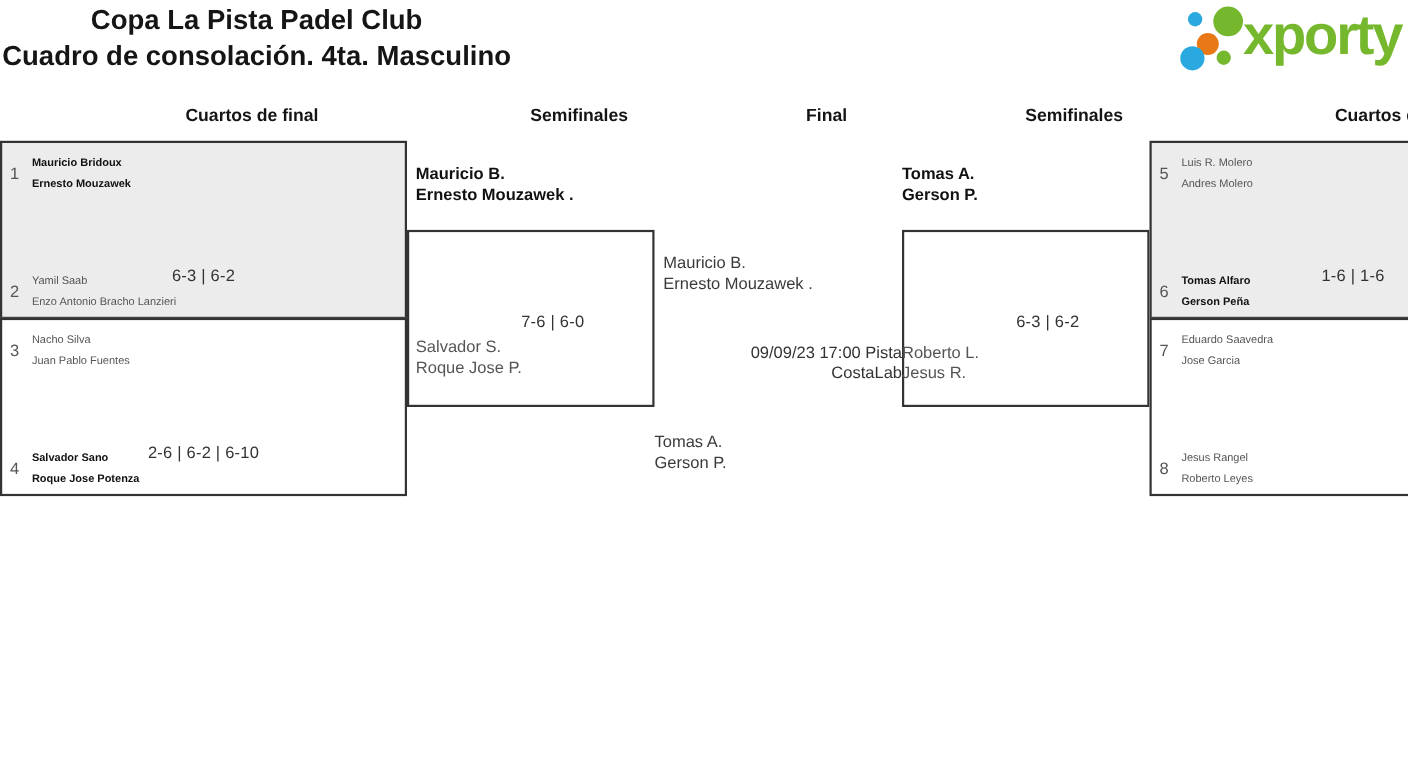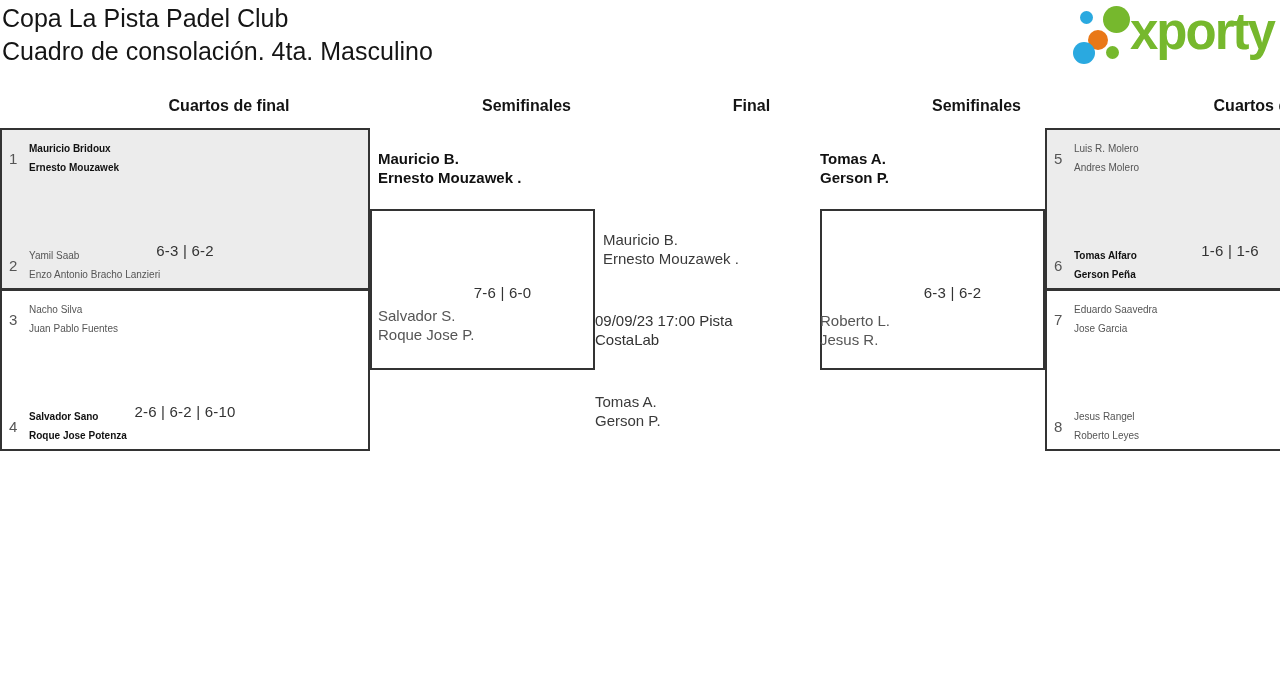--- a/index.html
+++ b/index.html
@@ -2,21 +2,21 @@
 <html><head>
 <meta charset="utf-8">
 <style>
   html,body{margin:0;padding:0;background:#fff;}
   #stage{
     position:relative;width:1280px;height:697px;overflow:hidden;
     font-family:"Liberation Sans","DejaVu Sans",sans-serif;
     background:#ffffff;color:#111;
   }
   
-  .title{position:absolute;left:2px;top:2px;font-size:25px;line-height:33px;font-weight:400;color:#151515;}
+  .title{position:absolute;left:2px;top:2px;font-size:25px;line-height:33px;font-weight:700;color:#151515;text-align:center;}
   .logo{position:absolute;left:1068px;top:0;width:232px;height:72px;}
   .dot{position:absolute;border-radius:50%;}
   .d-blue-s {left:12px;top:11px;width:13px;height:13px;background:#2aa9e0;}
   .d-green-b{left:35px;top:6px;width:27px;height:27px;background:#76b82d;}
   .d-orange {left:20px;top:30px;width:20px;height:20px;background:#e97817;}
   .d-blue-b {left:5px;top:42px;width:22px;height:22px;background:#2aa9e0;}
   .d-green-s{left:38px;top:46px;width:13px;height:13px;background:#76b82d;}
   .logo-text{position:absolute;left:62px;top:2px;font-size:51px;font-weight:800;letter-spacing:-2px;color:#76b82d;}
   
   .colh{position:absolute;top:97px;font-size:16px;font-weight:700;text-align:center;color:#141414;white-space:nowrap;margin-left:44px;}
@@ -39,21 +39,21 @@
   .score{position:absolute;left:0;width:100%;text-align:center;font-size:15px;color:#333;letter-spacing:0.2px;margin-top:41px;}
   .qf .score{top:71px;}
   .sf .score{top:32px;padding-left:20px;}
   
   .flabel{position:absolute;font-size:15px;line-height:19px;white-space:nowrap;}
   .flabel div{white-space:nowrap;}
   .flabel.win div{font-weight:700;color:#111;}
   .flabel.lose div{color:#555;}
   .flabel.fin div{color:#3a3a3a;}
   .ta-r{text-align:left;}
-  .sched{position:absolute;left:595px;top:311px;width:225px;text-align:left;font-size:15px;line-height:19px;color:#333;}
+  .sched{position:absolute;left:595px;top:311px;width:225px;text-align:right;font-size:15px;line-height:19px;color:#333;}
 </style>
 </head>
 <body>
 
 <div id="stage">
 
   <div class="title">
     <div>Copa La Pista Padel Club</div>
     <div>Cuadro de consolación. 4ta. Masculino</div>
   </div>

